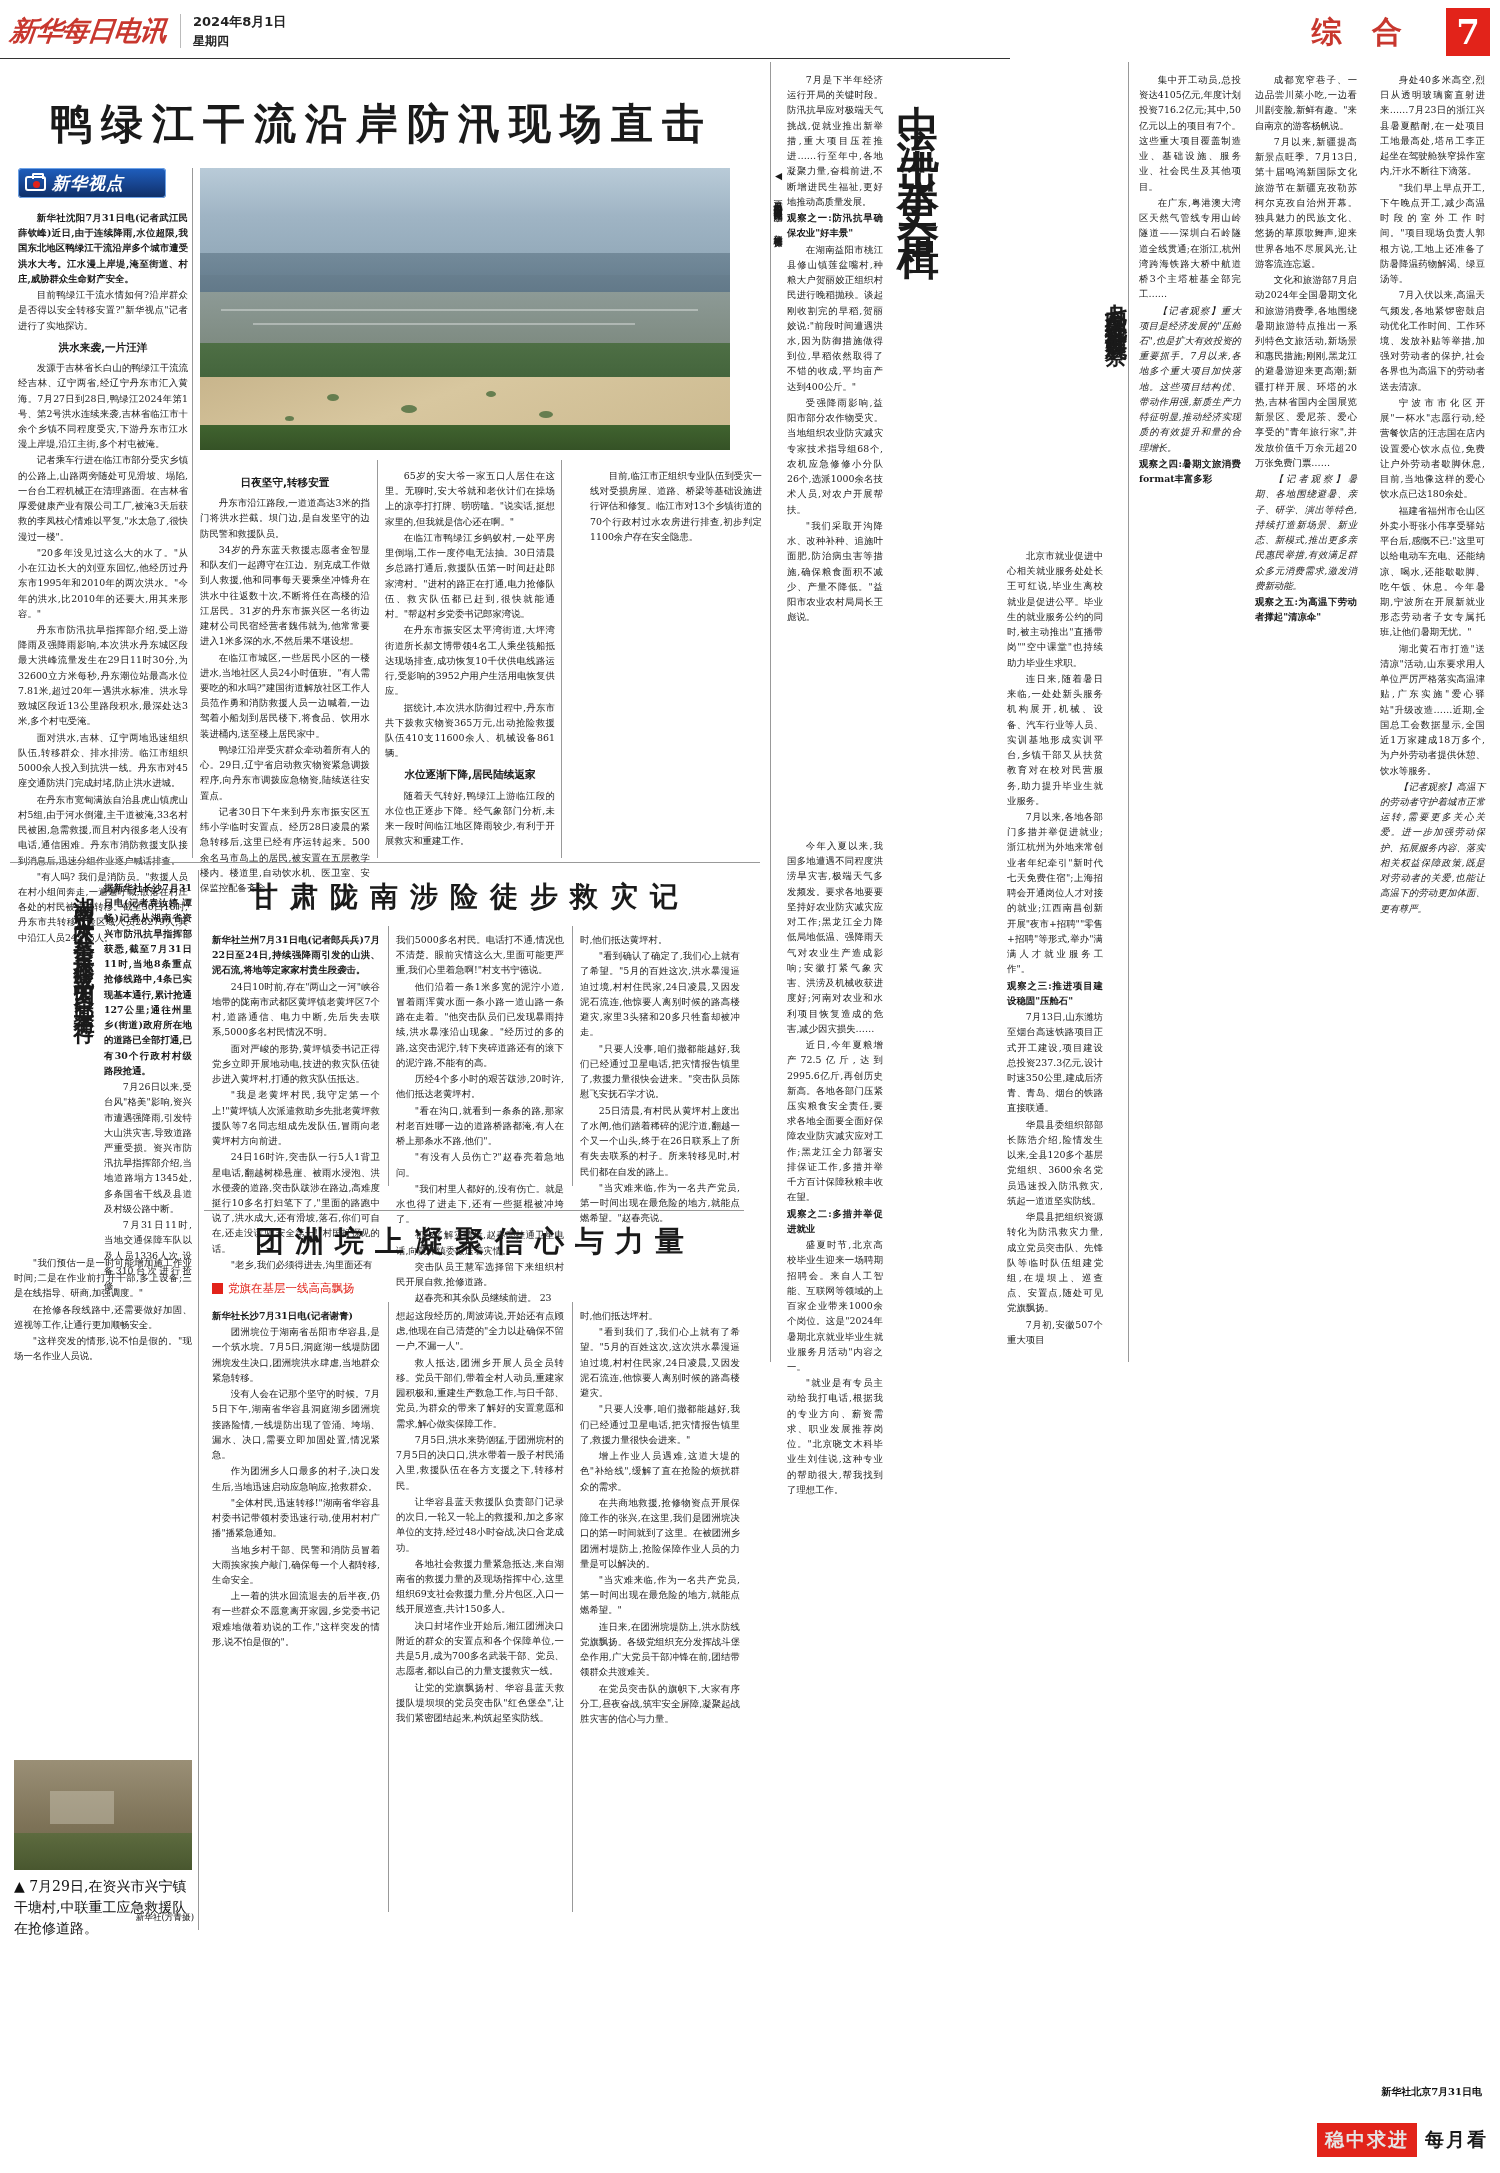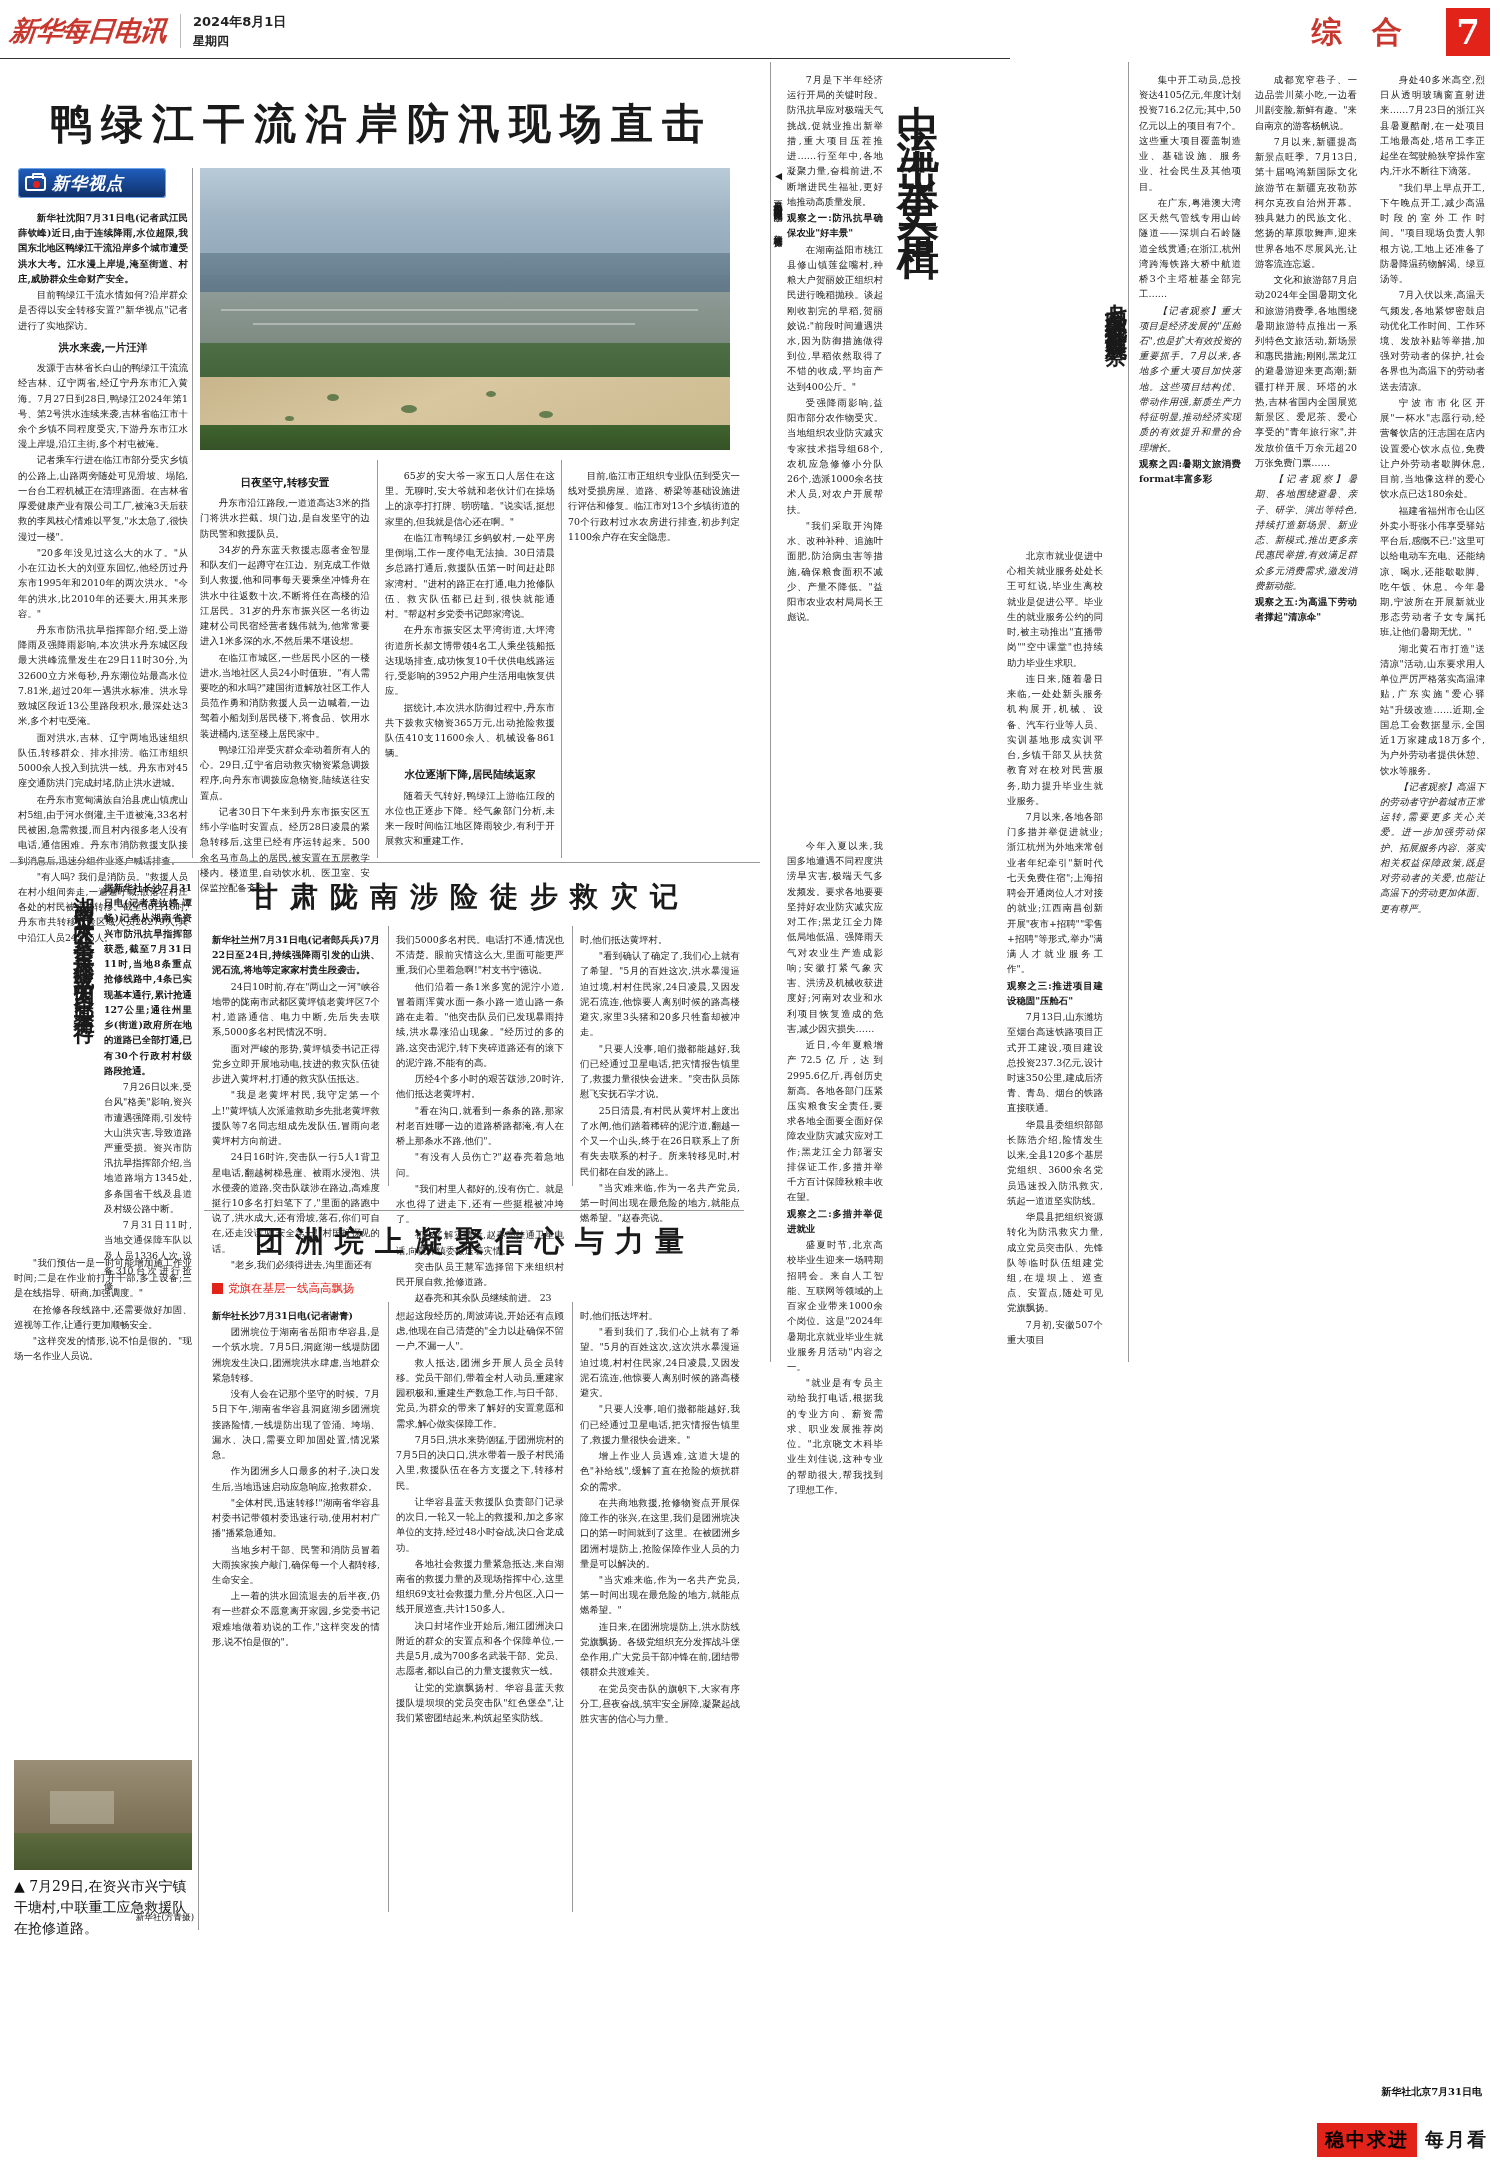--- a/index.html
+++ b/index.html
@@ -81,21 +81,21 @@
   }
   .xh-badge-text {
     color:#fff; font-size:17px; font-weight:700; font-style:italic;
     font-family:"DejaVu Sans","Liberation Sans",sans-serif; letter-spacing:1px;
   }
 
   
   .a1-c1 { position:absolute; left:18px; top:210px; width:170px; }
   .a1-c2 { position:absolute; left:200px; top:468px; width:170px; }
   .a1-c3 { position:absolute; left:385px; top:468px; width:170px; }
-  .a1-c4 { position:absolute; left:568px; top:468px; width:172px; }
+  .a1-c4 { position:absolute; left:590px; top:468px; width:172px; }
 
   
   .a1-photo {
     position:absolute; left:200px; top:168px; width:530px; height:282px;
     overflow:hidden; background:#7d8e9a;
   }
   .photo-caption {
     position:absolute; left:733px; top:170px; width:52px; height:300px;
     writing-mode: vertical-rl; text-orientation: upright;
     font-size:9.2px; line-height:1.55; letter-spacing:.5px; color:#1a1a1a;
@@ -168,21 +168,21 @@
   .a5-c1 { position:absolute; left:212px; top:1308px; width:168px; }
   .a5-c2 { position:absolute; left:396px; top:1308px; width:168px; }
   .a5-c3 { position:absolute; left:580px; top:1308px; width:160px; }
 
   
   .br-credit { position:absolute; right:18px; bottom:74px; font-size:10px; font-weight:700; }
   .br-logo {
     position:absolute; right:12px; bottom:16px; display:flex; align-items:center; gap:8px;
   }
   .br-logo .b1 {
-    background:#e2231a; color:#000000; font-size:19px; font-weight:700; padding:4px 8px;
+    background:#e2231a; color:#e5e5e5; font-size:19px; font-weight:700; padding:4px 8px;
     font-family:"DejaVu Serif",serif; letter-spacing:2px;
   }
   .br-logo .b2 { font-size:19px; font-weight:700; letter-spacing:2px; color:#1a1a1a;text-align:center; }
 
   
   .ph-sky { position:absolute; left:0; top:0; width:100%; height:38%;
     background:linear-gradient(180deg,#b9cbd8 0%,#9fb4c4 45%,#8fa6b6 100%); }
   .ph-mtn { position:absolute; left:0; top:30%; width:100%; height:16%;
     background:linear-gradient(180deg,#6d8494 0%,#5b7384 100%); opacity:.85; }
   .ph-city { position:absolute; left:0; top:44%; width:100%; height:20%;

